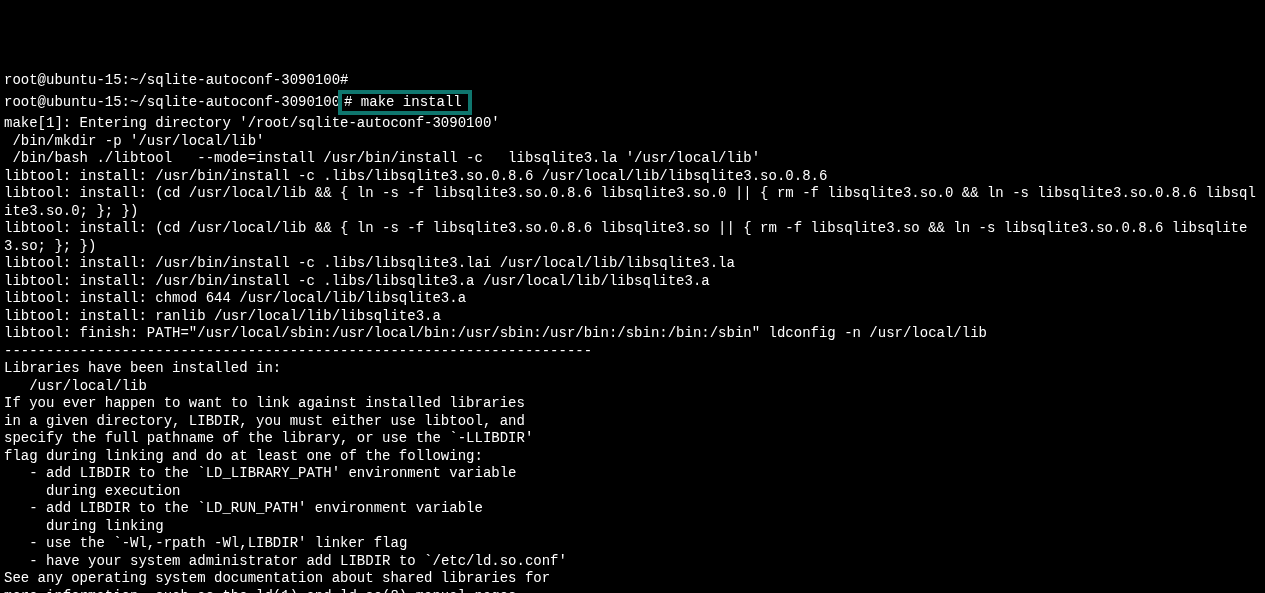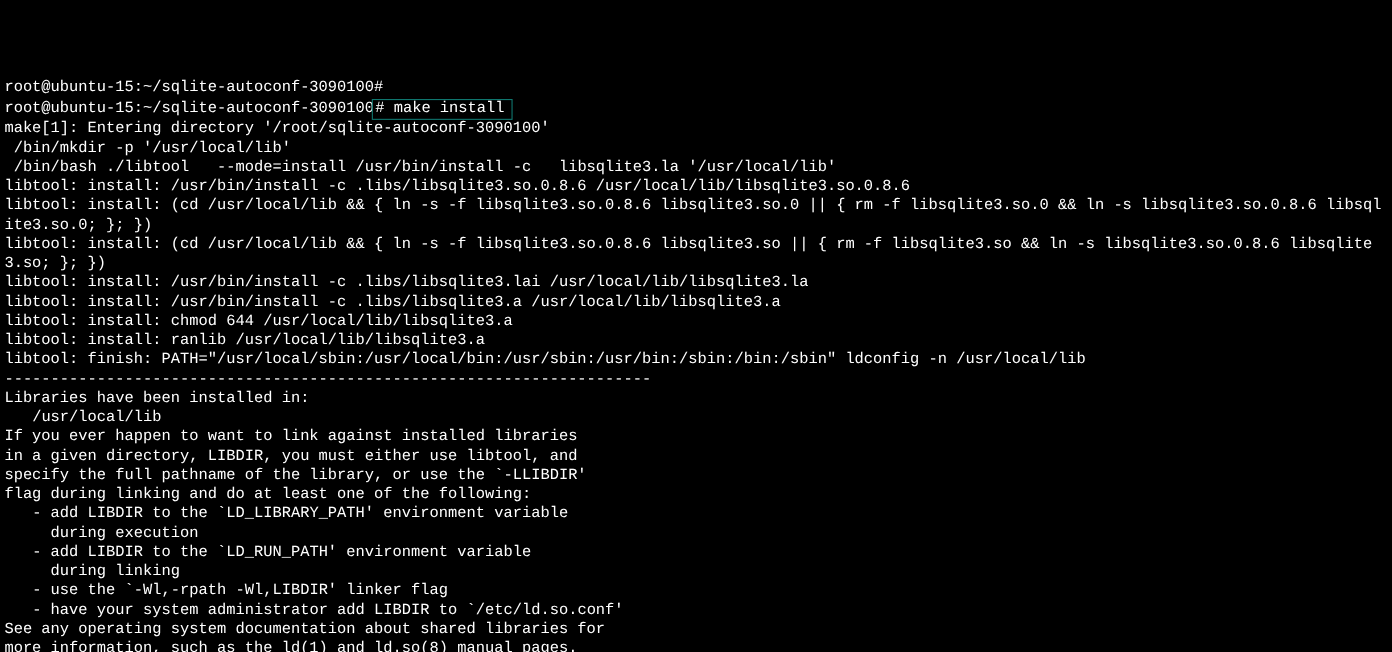--- a/index.html
+++ b/index.html
@@ -17,21 +17,21 @@
       width: 1265px;
       height: 593px;
       overflow: hidden;
       white-space: pre-wrap;
       word-break: break-all;
     }
     .terminal-line {
       display: block;
     }
     .highlight-box {
-      border: 1px solid #0f766e;
+      border: 4px solid #0f766e;
       display: inline-block;
       padding: 0px 6px 0px 2px;
       margin-left: -2px;
     }
   </style>
 </head>
 <body>
 
 
 

